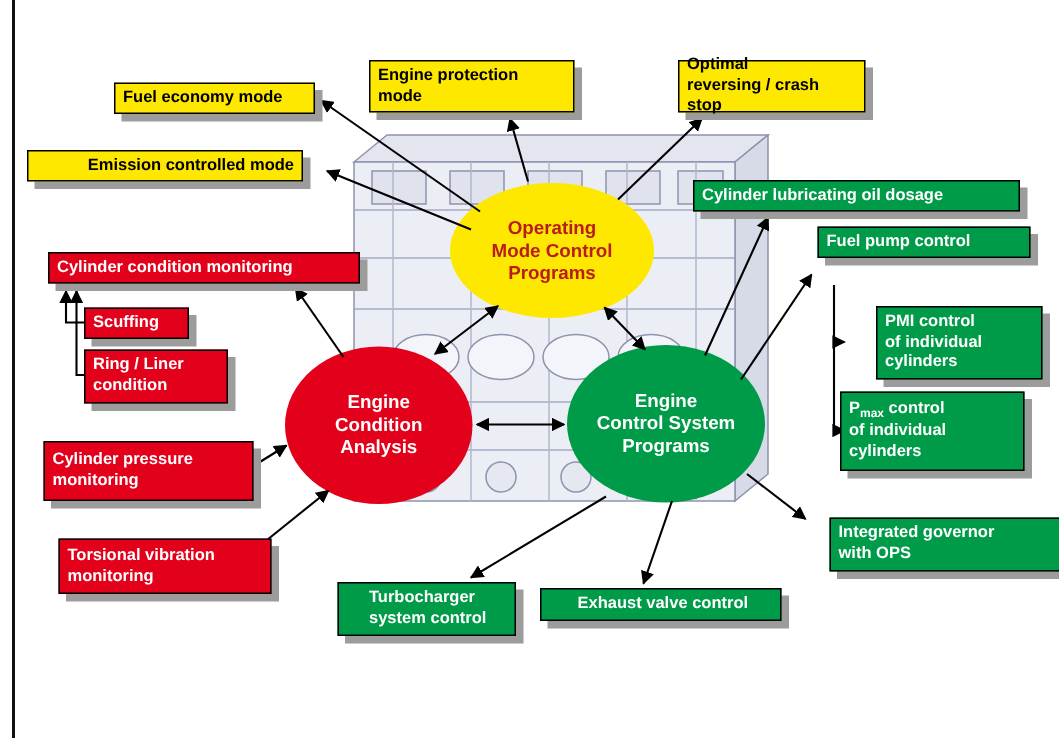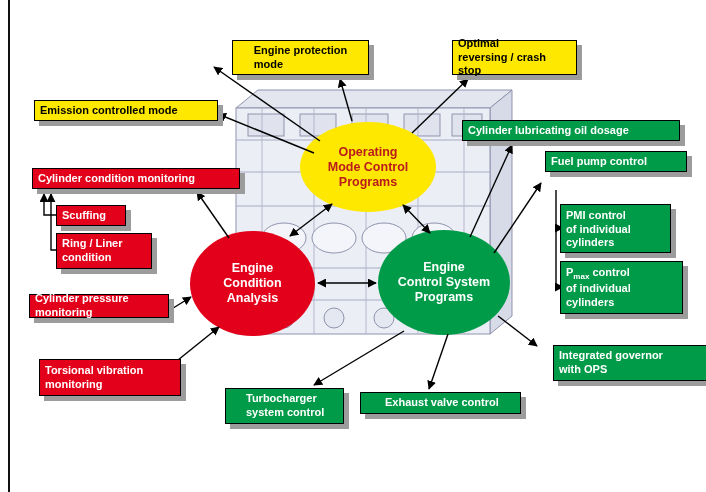--- a/index.html
+++ b/index.html
@@ -110,58 +110,61 @@
       <line x1="494" y1="253" x2="541" y2="183" marker-end="url(#ah)"></line>
       <path d="M556,190 L556,287"></path>
       <path d="M556,228 L563,228" marker-end="url(#ah)"></path>
       <path d="M556,287 L563,287" marker-end="url(#ah)"></path>
       <line x1="498" y1="316" x2="537" y2="346" marker-end="url(#ah)"></line>
       <line x1="448" y1="334" x2="429" y2="389" marker-end="url(#ah)"></line>
       <line x1="404" y1="331" x2="314" y2="385" marker-end="url(#ah)"></line>
     </g>
   </svg>
 
-  <div class="box yellow" style="left:232px; top:40px; width:137px; height:35px;align-items:center;">
+  <div class="box yellow" style="left:76px; top:55px; width:134px; height:21px;">
+    <span class="lbl">Fuel economy mode</span>
+  </div>
+  <div class="box yellow" style="left:246px; top:40px; width:137px; height:35px;">
     <span class="lbl">Engine protection
 mode</span>
   </div>
   <div class="box yellow" style="left:452px; top:40px; width:125px; height:35px;">
     <span class="lbl">Optimal
 reversing / crash stop</span>
   </div>
-  <div class="box yellow" style="left:34px; top:100px; width:184px; height:21px;">
+  <div class="box yellow" style="left:18px; top:100px; width:184px; height:21px;align-items:flex-end;">
     <span class="lbl">Emission controlled mode</span>
   </div>
 
   <div class="box red" style="left:32px; top:168px; width:208px; height:21px;">
     <span class="lbl">Cylinder condition monitoring</span>
   </div>
   <div class="box red" style="left:56px; top:205px; width:70px; height:21px;justify-content:center;">
     <span class="lbl">Scuffing</span>
   </div>
   <div class="box red" style="left:56px; top:233px; width:96px; height:36px;">
     <span class="lbl">Ring / Liner
 condition</span>
   </div>
-  <div class="box red" style="left:29px; top:294px; width:140px; height:24px;">
+  <div class="box red" style="left:29px; top:294px; width:140px; height:40px;">
     <span class="lbl">Cylinder pressure
 monitoring</span>
   </div>
   <div class="box red" style="left:39px; top:359px; width:142px; height:37px;">
     <span class="lbl">Torsional vibration
 monitoring</span>
   </div>
 
   <div class="box green" style="left:462px; top:120px; width:218px; height:21px;">
     <span class="lbl">Cylinder lubricating oil dosage</span>
   </div>
   <div class="box green" style="left:545px; top:151px; width:142px; height:21px;">
     <span class="lbl">Fuel pump control</span>
   </div>
-  <div class="box green" style="left:560px; top:204px; width:111px; height:49px;justify-content:flex-end;">
+  <div class="box green" style="left:584px; top:204px; width:111px; height:49px;">
     <span class="lbl">PMI control
 of individual
 cylinders</span>
   </div>
   <div class="box green" style="left:560px; top:261px; width:123px; height:53px;">
     <span class="lbl"><span>P</span><sub>max</sub><span> control
 of individual
 cylinders</span></span>
   </div>
   <div class="box green" style="left:529px; top:345px; width:159px; height:36px;margin-left:24px;">

